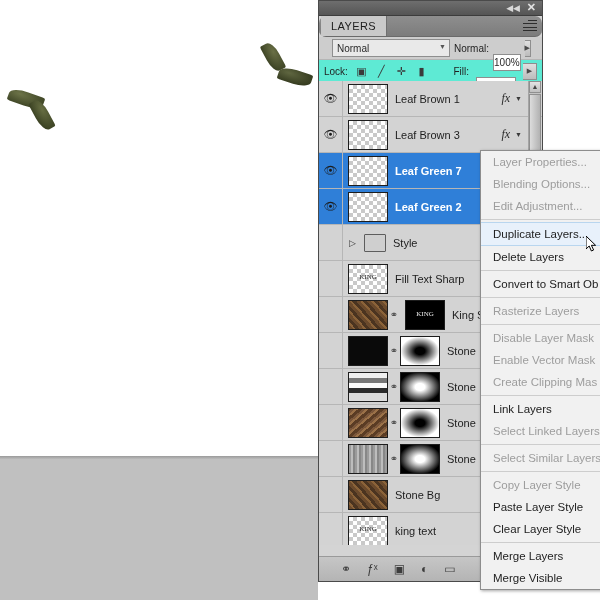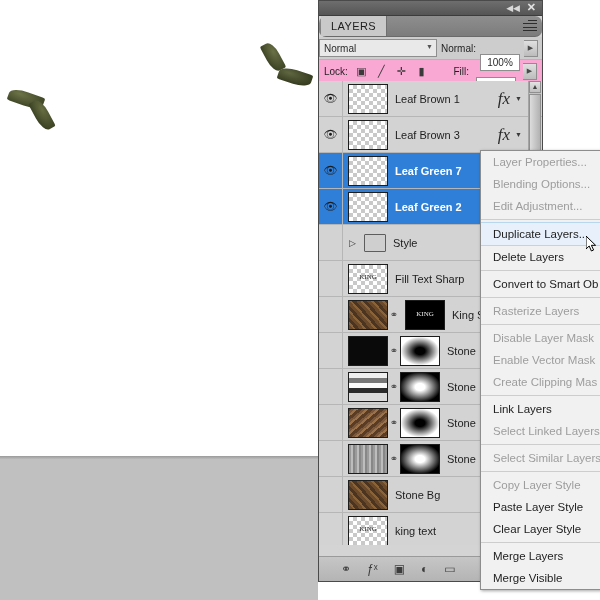--- a/index.html
+++ b/index.html
@@ -34,33 +34,33 @@
   #tab-strip{height:20px;background:linear-gradient(180deg,#8e8e8e,#7c7c7c);
     position:relative;border-bottom:1px solid #6a6a6a;border-radius:7px;}
   #tab-layers{position:absolute;left:2px;top:0;height:20px;padding:0 10px;
     display:flex;align-items:center;background:#c9c9c9;color:#1d1d1d;
     font-size:11px;letter-spacing:.4px;border-right:1px solid #6f6f6f;}
   #panel-menu-icon{position:absolute;right:5px;top:4px;width:14px;height:11px;
     display:flex;flex-direction:column;justify-content:space-between;}
   #panel-menu-icon i{display:block;height:1px;background:#2d2d2d;}
   #panel-menu-icon i:first-child{width:9px;margin-left:5px;}
 
-  #blend-row{height:22px;display:flex;align-items:center;padding:0 0;gap:4px;
+  #blend-row{height:22px;display:flex;align-items:center;padding:0 13px;gap:4px;
     background:#cdcdcd;border-bottom:1px solid #b5b5b5;}
   #blend-select{flex:0 0 112px;height:16px;background:#e9e9e9;border:1px solid #8e8e8e;
     display:flex;align-items:center;padding-left:4px;font-size:10px;position:relative;}
   #blend-arrow{position:absolute;right:3px;top:3px;font-size:7px;color:#555;}
   .lbl{font-size:10px;color:#1f1f1f;}
   .numbox{width:38px;height:15px;background:#fff;border:1px solid #8e8e8e;
     display:flex;align-items:center;justify-content:center;font-size:10px;margin-top:28px;}
   .spin{width:13px;height:15px;background:linear-gradient(180deg,#e0e0e0,#bcbcbc);
     border:1px solid #8e8e8e;border-left:none;display:flex;align-items:center;
     justify-content:center;font-size:7px;color:#4a4a4a;}
   #lock-row{height:22px;display:flex;align-items:center;padding:0 5px;gap:7px;
-    background:#f9a8d4;border-bottom:1px solid #9d9d9d;}
+    background:#5eead4;border-bottom:1px solid #9d9d9d;}
   .lockicon{width:13px;height:13px;display:flex;align-items:center;justify-content:center;
     font-size:11px;color:#3a3a3a;}
 
   #layer-list{position:absolute;left:0;top:80px;width:223px;height:464px;
     background:#d3d3d3;overflow:hidden;}
   .layer-row{height:35px;display:flex;align-items:center;
     border-bottom:1px solid #b6b6b6;background:#d3d3d3;position:relative;}
   .layer-row.selected{background:#2f7fd8;}
   .eye-cell{width:24px;height:35px;display:flex;align-items:center;justify-content:center;
     border-right:1px solid #b6b6b6;box-sizing:border-box;}
@@ -85,21 +85,21 @@
   .thumb.kingblack{background:#000;position:relative;}
   .thumb.kingblack::after{content:"KING";position:absolute;left:0;right:0;top:9px;
     text-align:center;font-size:7px;color:#e8e8e8;font-family:"Liberation Serif",serif;}
   .maskthumb{width:38px;height:28px;border:1px solid #1d1d1d;flex:0 0 auto;}
   .mask-dark{background:radial-gradient(ellipse at 50% 50%,#000 18%,#fff 72%);}
   .mask-light{background:radial-gradient(ellipse at 50% 50%,#fff 18%,#000 78%);}
   .linkglyph{width:12px;text-align:center;font-size:10px;color:#4a4a4a;}
   .layer-name{margin-left:7px;font-size:11px;color:#1d1d1d;white-space:nowrap;overflow:hidden;}
   .layer-row.selected .layer-name{color:#fff;font-weight:bold;}
   .fx-cell{position:absolute;right:20px;display:flex;align-items:center;gap:5px;}
-  .fx-glyph{font-style:italic;font-family:"Liberation Serif",serif;font-size:17px;color:#2b2b2b;}
+  .fx-glyph{font-style:italic;font-family:"Liberation Serif",serif;font-size:12px;color:#2b2b2b;}
   .fx-arrow{font-size:7px;color:#3a3a3a;}
   .folder-arrow{width:12px;margin-left:6px;font-size:9px;color:#333;}
   .folder-icon{width:20px;height:16px;background:#cfcfcf;border:1px solid #5d5d5d;
     margin-left:3px;border-radius:1px;}
 
   #panel-scrollbar{position:absolute;right:1px;top:80px;width:12px;height:464px;
     background:#c4c4c4;border-left:1px solid #a4a4a4;}
   #scroll-up{height:12px;background:linear-gradient(180deg,#e3e3e3,#bfbfbf);
     border:1px solid #8f8f8f;box-sizing:border-box;font-size:7px;text-align:center;color:#444;line-height:10px;}
   #scroll-thumb{position:absolute;top:13px;left:0;width:12px;height:70px;

